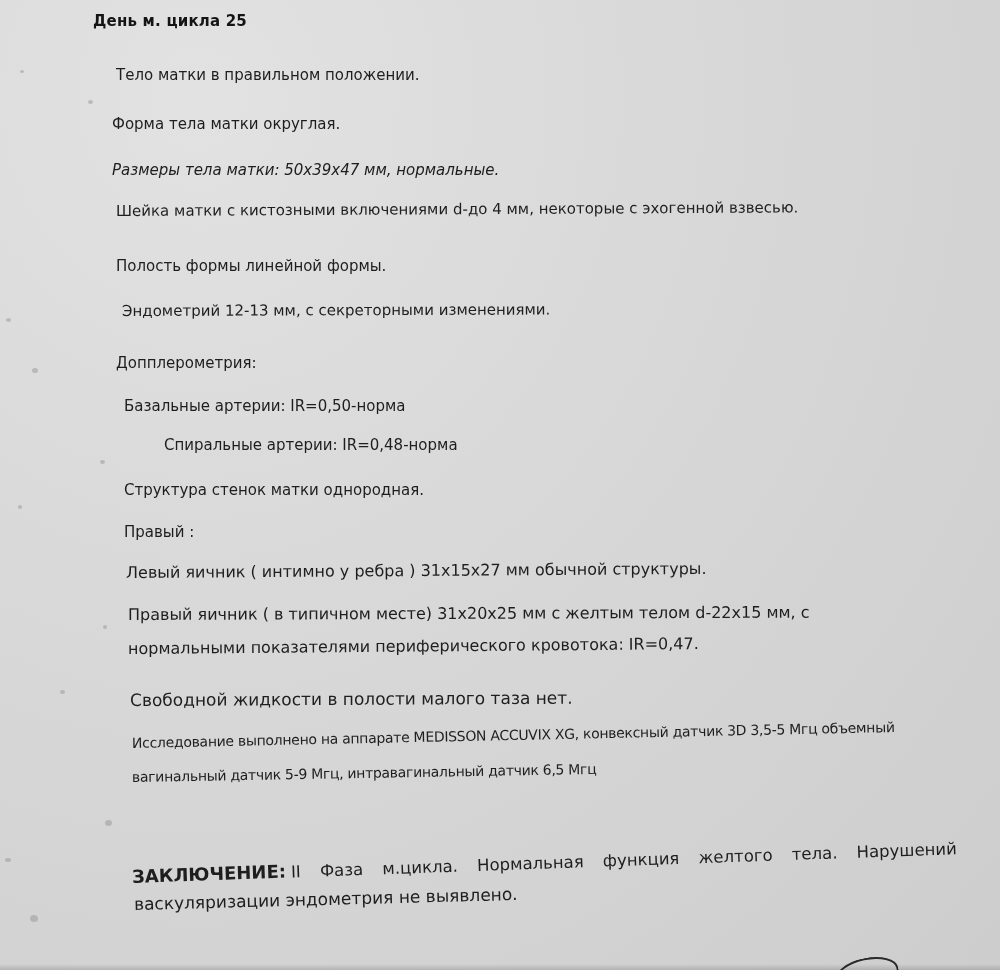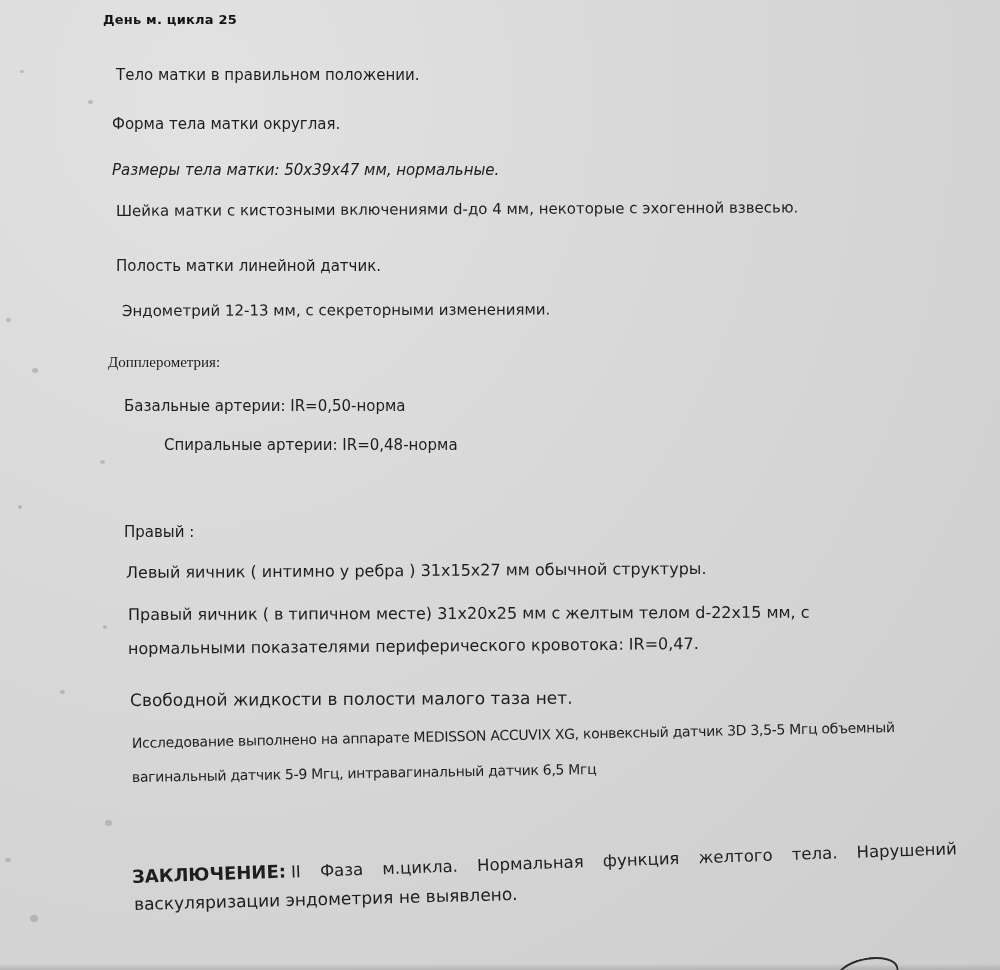--- a/index.html
+++ b/index.html
@@ -26,22 +26,22 @@
       background: #9a9a9a;
       opacity: 0.55;
     }
     .line {
       position: absolute;
       white-space: nowrap;
       transform-origin: left center;
       color: #1e1e1e;
     }
     .title {
-      left: 103px; top: 12px;
-      font-size: 13px; font-weight: bold;
+      left: 93px; top: 12px;
+      font-size: 15px; font-weight: bold;
       color: #141414;
       letter-spacing: 0.2px;
     }
     .p15 { font-size: 15px; }
     .p16 { font-size: 16px; }
     .p17 { font-size: 17px; }
     .p14 { font-size: 14px; letter-spacing: -0.3px; }
     .cond-label { font-weight: bold; font-size: 18px; }
     .conclusion-text { font-size: 16.5px; word-spacing: 14px; }
     .signature {
@@ -74,27 +74,28 @@
   <span class="speck" style="left:30px;top:915px;width:8px;height:7px;"></span>
   <span class="speck" style="left:60px;top:690px;width:5px;height:4px;"></span>
   <span class="speck" style="left:103px;top:625px;width:4px;height:4px;"></span>
 
   <div class="line title">День  м. цикла 25</div>
 
   <div class="line p15" style="left:116px;top:66px;">Тело матки в правильном положении.</div>
   <div class="line p15" style="left:112px;top:115px;">Форма тела матки округлая.</div>
   <div class="line p15" style="left:112px;top:161px;font-style:italic;">Размеры тела матки: 50x39x47 мм, нормальные.</div>
   <div class="line p15" style="left:116px;top:202px;transform:rotate(-0.3deg);">Шейка матки с кистозными включениями  d-до 4 мм, некоторые с эхогенной взвесью.</div>
-  <div class="line p15" style="left:116px;top:257px;">Полость матки линейной датчик.</div>
+  <div class="line p15" style="left:116px;top:257px;">Полость формы линейной формы.</div>
   <div class="line p15" style="left:122px;top:302px;transform:rotate(-0.2deg);">Эндометрий 12-13 мм, с секреторными изменениями.</div>
 
-  <div class="line p15" style="left:108px;top:354px;font-family:Liberation Serif, serif;">Допплерометрия:</div>
+  <div class="line p15" style="left:116px;top:354px;">Допплерометрия:</div>
   <div class="line p15" style="left:124px;top:397px;">Базальные артерии: IR=0,50-норма</div>
   <div class="line p15" style="left:124px;top:436px;margin-left:40px;">Спиральные артерии: IR=0,48-норма</div>
 
+  <div class="line p15" style="left:124px;top:481px;">Структура стенок матки   однородная.</div>
 
   <div class="line p15" style="left:124px;top:523px;">Правый  :</div>
   <div class="line p16" style="left:126px;top:563px;transform:rotate(-0.4deg);">Левый яичник  ( интимно у ребра ) 31x15x27 мм  обычной структуры.</div>
   <div class="line p16" style="left:128px;top:605px;transform:rotate(-0.2deg);">Правый яичник   ( в типичном месте) 31x20x25 мм   с желтым телом   d-22x15 мм, с</div>
   <div class="line p16" style="left:128px;top:639px;transform:rotate(-0.5deg);">нормальными показателями периферического кровотока: IR=0,47.</div>
 
   <div class="line p17" style="left:130px;top:690px;transform:rotate(-0.3deg);">Свободной жидкости в полости малого таза нет.</div>
 
   <div class="line p14" style="left:132px;top:735px;transform:rotate(-1.2deg);">Исследование выполнено на аппарате MEDISSON ACCUVIX   XG, конвексный датчик 3D 3,5-5 Мгц  объемный</div>
   <div class="line p14" style="left:132px;top:769px;transform:rotate(-1deg);">вагинальный датчик 5-9 Мгц, интравагинальный датчик 6,5 Мгц</div>

